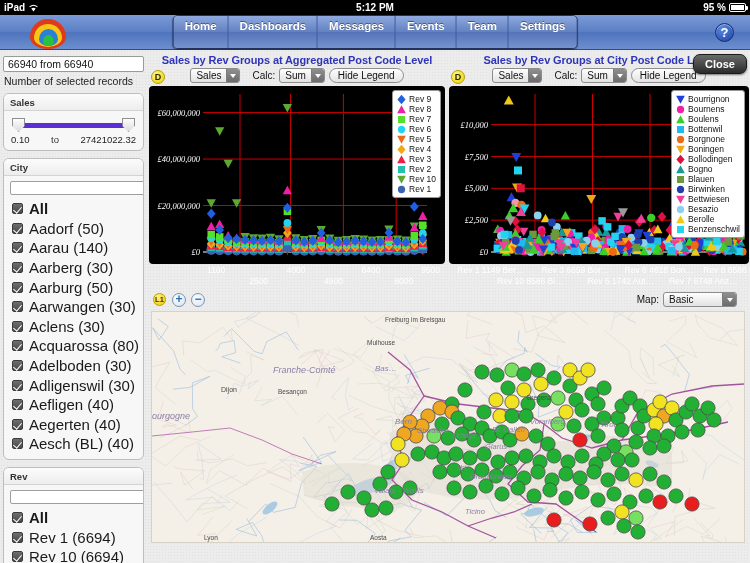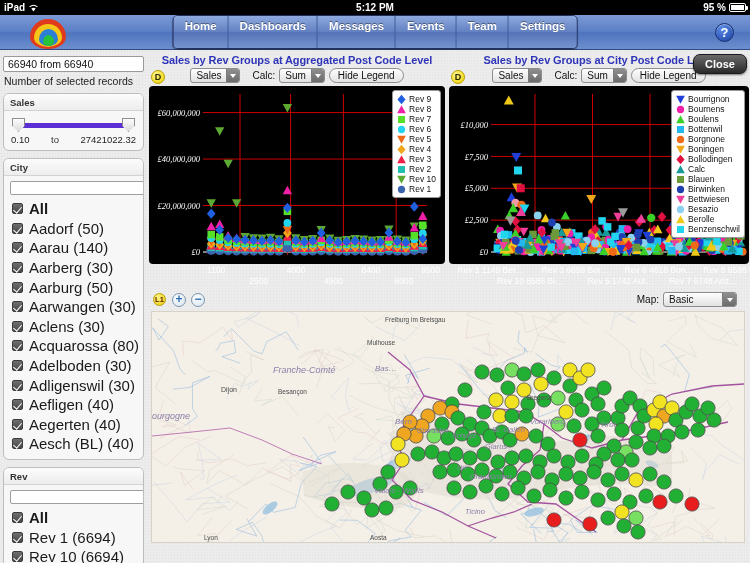--- a/index.html
+++ b/index.html
@@ -1324,21 +1324,21 @@
                     </svg>
                   </span>
                   <span class="lg-lbl">Bollodingen</span>
                 </div>
                 <div class="lg-row">
                   <span class="mk">
                     <svg width="9" height="9">
                       <polygon points="4.5,0.16000000000000014 8.84,8.14 0.16000000000000014,8.14" fill="#169a9a"></polygon>
                     </svg>
                   </span>
-                  <span class="lg-lbl">Calc</span>
+                  <span class="lg-lbl">Bogno</span>
                 </div>
                 <div class="lg-row">
                   <span class="mk">
                     <svg width="9" height="9">
                       <rect x="1" y="1" width="7" height="7" fill="#6a9a3a"></rect>
                     </svg>
                   </span>
                   <span class="lg-lbl">Blauen</span>
                 </div>
                 <div class="lg-row">

